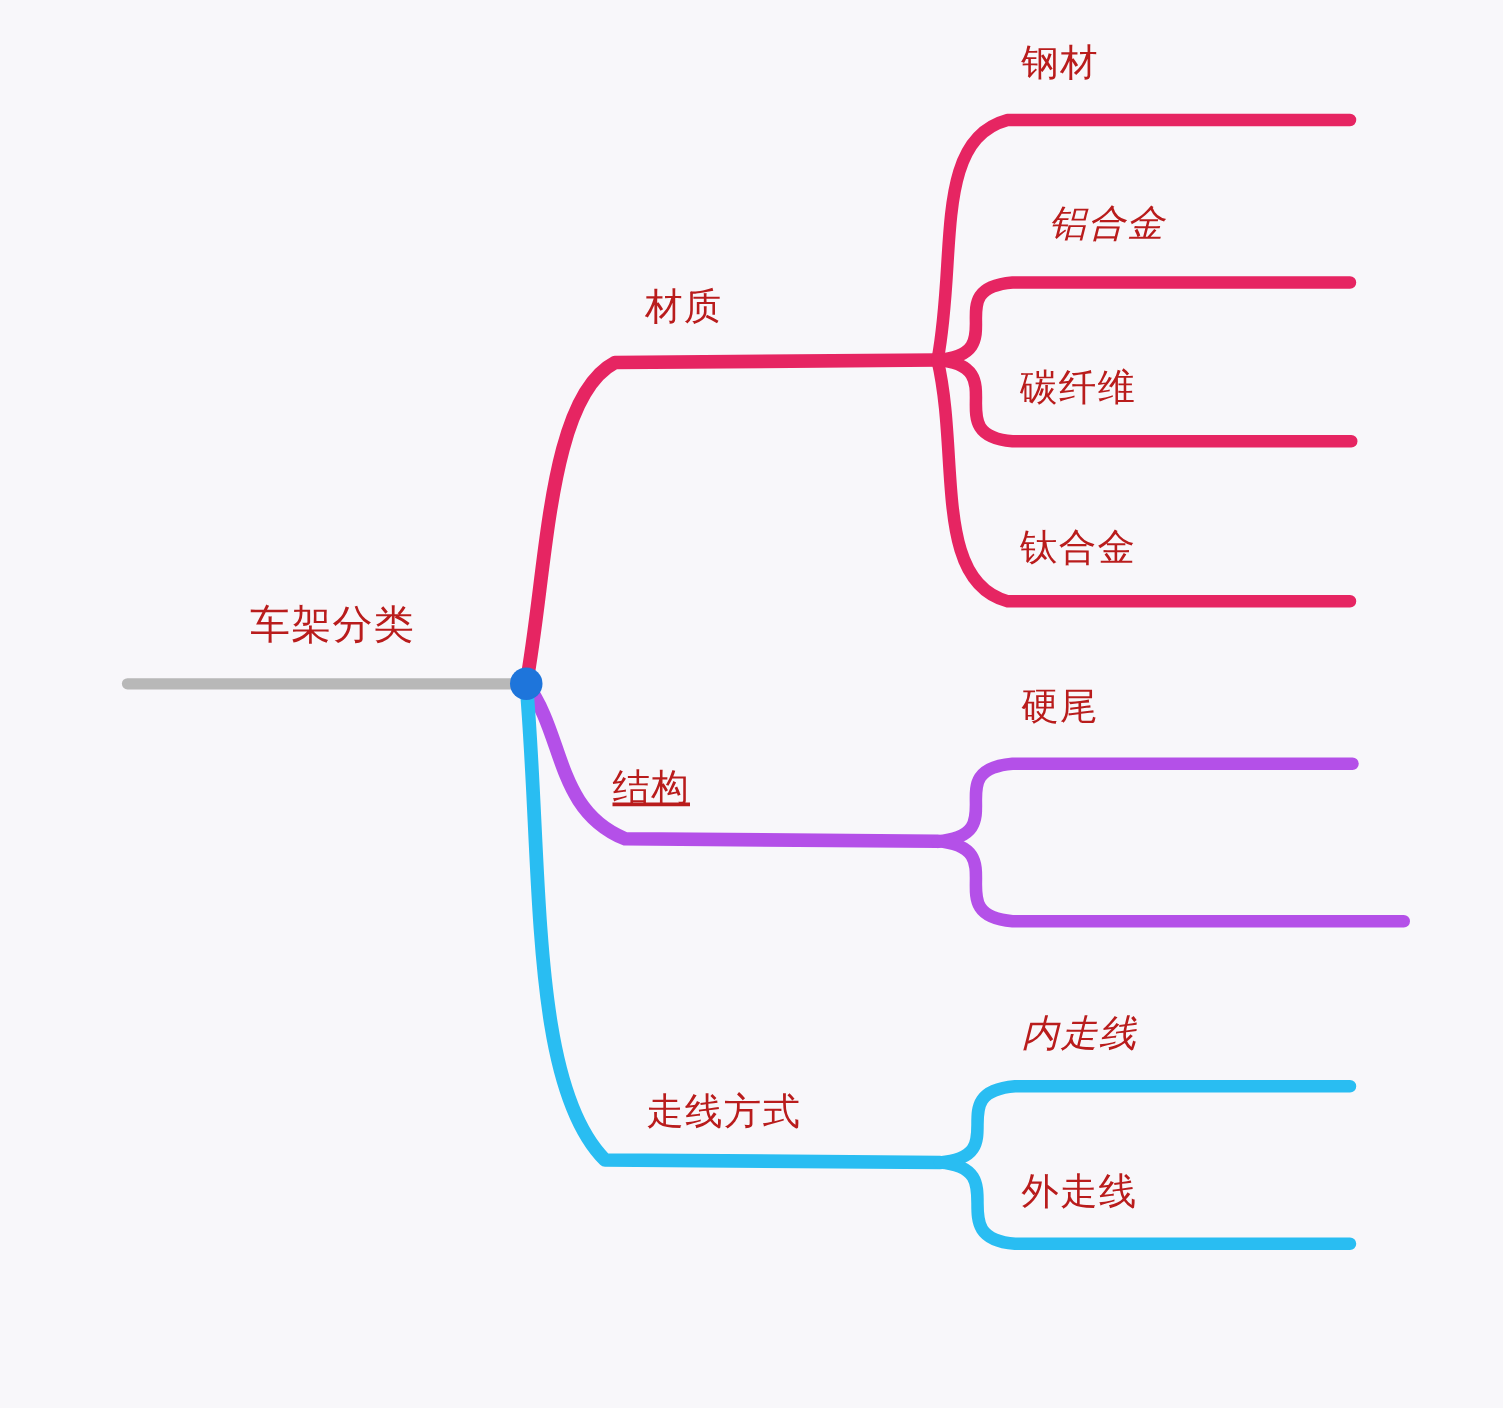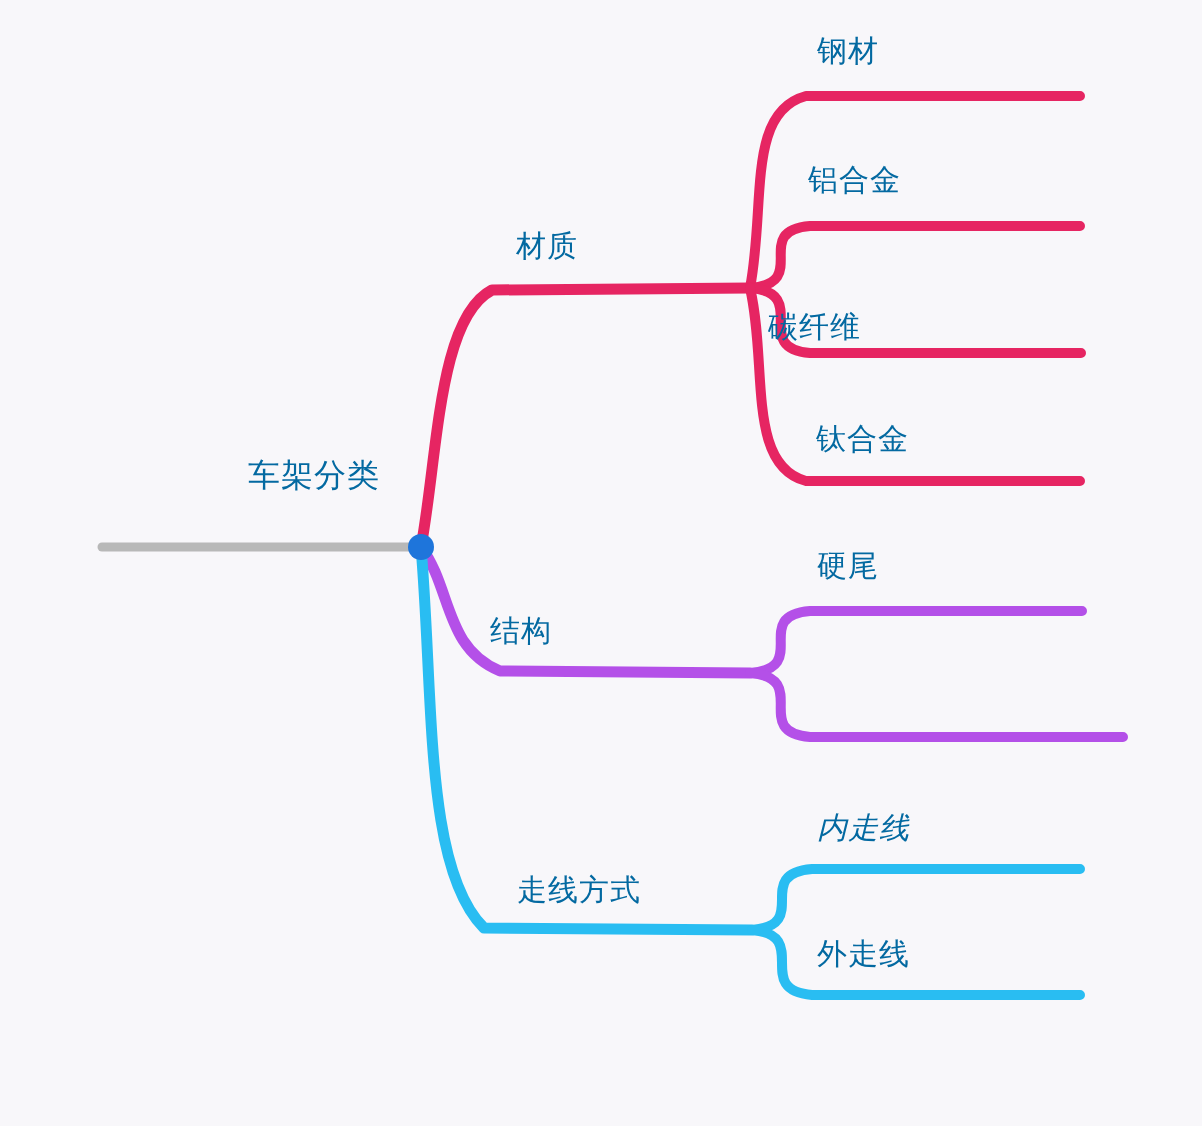--- a/index.html
+++ b/index.html
@@ -14,35 +14,35 @@
   }
   .wires {
     position: absolute;
     left: 0; top: 0;
     width: 1202px; height: 1126px;
   }
   .label {
     position: absolute;
     font-size: 30px;
     line-height: 36px;
-    color: #0369a1;
+    color: #b91c1c;
     white-space: nowrap;
     letter-spacing: 1px;
     cursor: default;
   }
   .label.root { font-size: 32px; line-height: 38px; }
 
   
-  .pos-root      { left: 200px; top: 456px; margin-left: 48px; }
+  .pos-root      { left: 200px; top: 480px; }
   .pos-material  { left: 488px; top: 228px; margin-left: 28px; }
   .pos-steel     { left: 817px; top: 33px;  }
-  .pos-aluminum  { left: 808px; top: 162px; }
-  .pos-carbon    { left: 768px; top: 293px; margin-top: 16px; }
+  .pos-aluminum  { left: 839px; top: 162px; font-style: italic; }
+  .pos-carbon    { left: 816px; top: 293px; }
   .pos-titanium  { left: 816px; top: 421px; }
-  .pos-structure { left: 490px; top: 613px; }
+  .pos-structure { left: 490px; top: 613px; text-decoration: underline; }
   .pos-hardtail  { left: 817px; top: 548px; text-align: right; }
   .pos-softail   { left: 817px; top: 673px; }
   .pos-routing   { left: 517px; top: 872px; }
   .pos-internal  { left: 817px; top: 810px; font-style: italic; }
   .pos-external  { left: 817px; top: 936px; }
 </style>
 </head>
 <body>
 
 <div class="canvas">

